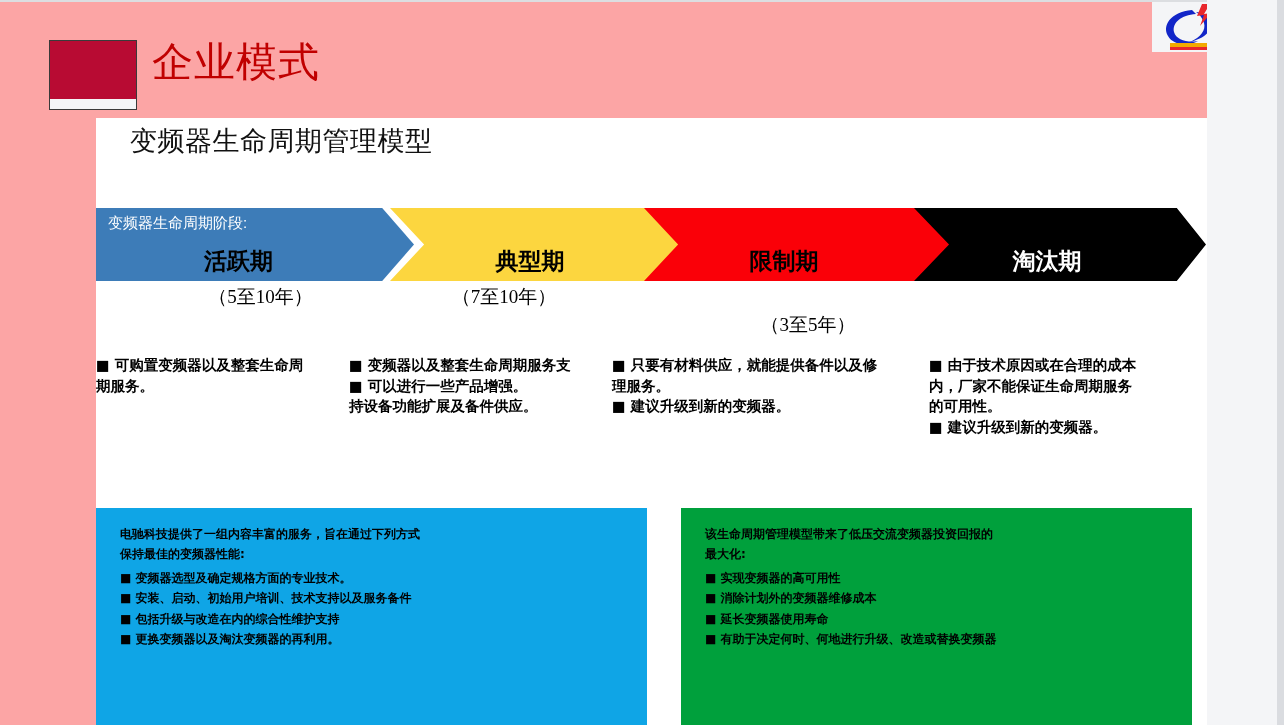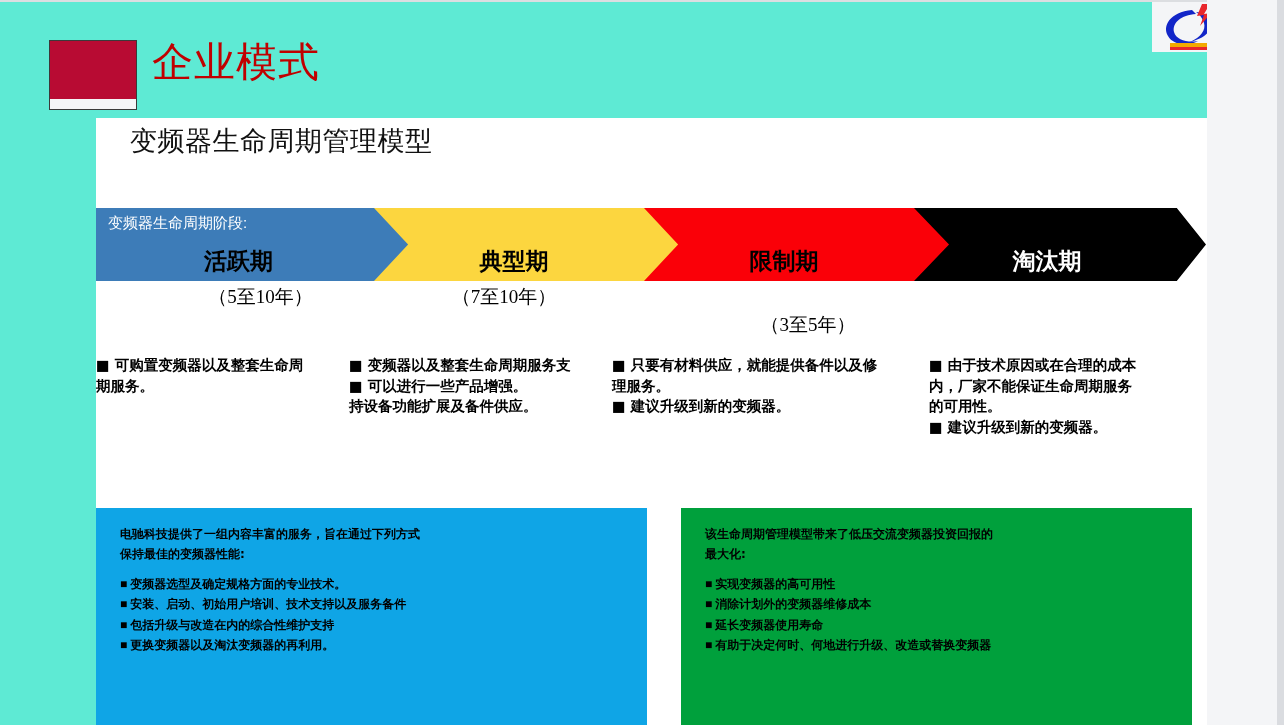--- a/index.html
+++ b/index.html
@@ -5,21 +5,21 @@
   html, body {
     margin: 0; padding: 0;
     width: 1284px; height: 725px;
     overflow: hidden;
     background: #f4f5f7;
     font-family: "Liberation Serif", "DejaVu Serif", serif;
   }
   #page {
     position: relative;
     width: 1284px; height: 725px;
-    background: #5eead4;
+    background: #fca5a5;
   }
   .top-rule {
     position: absolute; left: 0; top: 0;
     width: 1284px; height: 2px;
     background: #dcdee1;
   }
   
   .slide-header {
     position: absolute; left: 0; top: 2px;
     width: 1284px; height: 112px;
@@ -133,21 +133,21 @@
     top: 390px;
     height: 234px;
     box-sizing: border-box;
     padding: 16px 14px 0 24px;
     font-family: "DejaVu Sans", "Liberation Sans", sans-serif;
     font-weight: 700;
     color: #000000;
     font-size: 12px;
   }
   .sum-box .lede { margin: 0; line-height: 1.68; }
-  .sum-box ul { list-style: none; margin: 10px 0 0 0; padding: 0; font-family: Liberation Serif, serif; }
+  .sum-box ul { list-style: none; margin: 4px 0 0 0; padding: 0; }
   .sum-box li { line-height: 1.68; white-space: nowrap; }
   .box-blue { left: 0px; width: 551px; background: #0fa5e6; }
   .box-green { left: 585px; width: 511px; background: #00a03c; }
 </style>
 </head>
 <body>
 
 <div id="page">
 
   <div class="top-rule"></div>
@@ -180,21 +180,21 @@
     <div class="card-title">变频器生命周期管理模型</div>
 
     <div class="phase-bar">
 
       <div class="chev" style="left:0px; width:318px;">
         <div class="chev-inner" style="background:#3d7cb8; clip-path: polygon(0 0, 90% 0, 100% 50%, 90% 100%, 0 100%);"></div>
         <div class="phase-caption">变频器生命周期阶段:</div>
         <div class="phase-name dark" style="width:285px;">活跃期</div>
       </div>
 
-      <div class="chev" style="left:278px; width:310px;">
+      <div class="chev" style="left:294px; width:310px;">
         <div class="chev-inner" style="background:#fcd63f; clip-path: polygon(0 0, 90% 0, 100% 50%, 90% 100%, 0 100%, 11% 50%);"></div>
         <div class="phase-name dark" style="width:280px;">典型期</div>
       </div>
 
       <div class="chev" style="left:548px; width:310px;">
         <div class="chev-inner" style="background:#fa0008; clip-path: polygon(0 0, 90% 0, 100% 50%, 90% 100%, 0 100%, 11% 50%);"></div>
         <div class="phase-name dark" style="width:280px;">限制期</div>
       </div>
 
       <div class="chev" style="left:818px; width:292px;">

